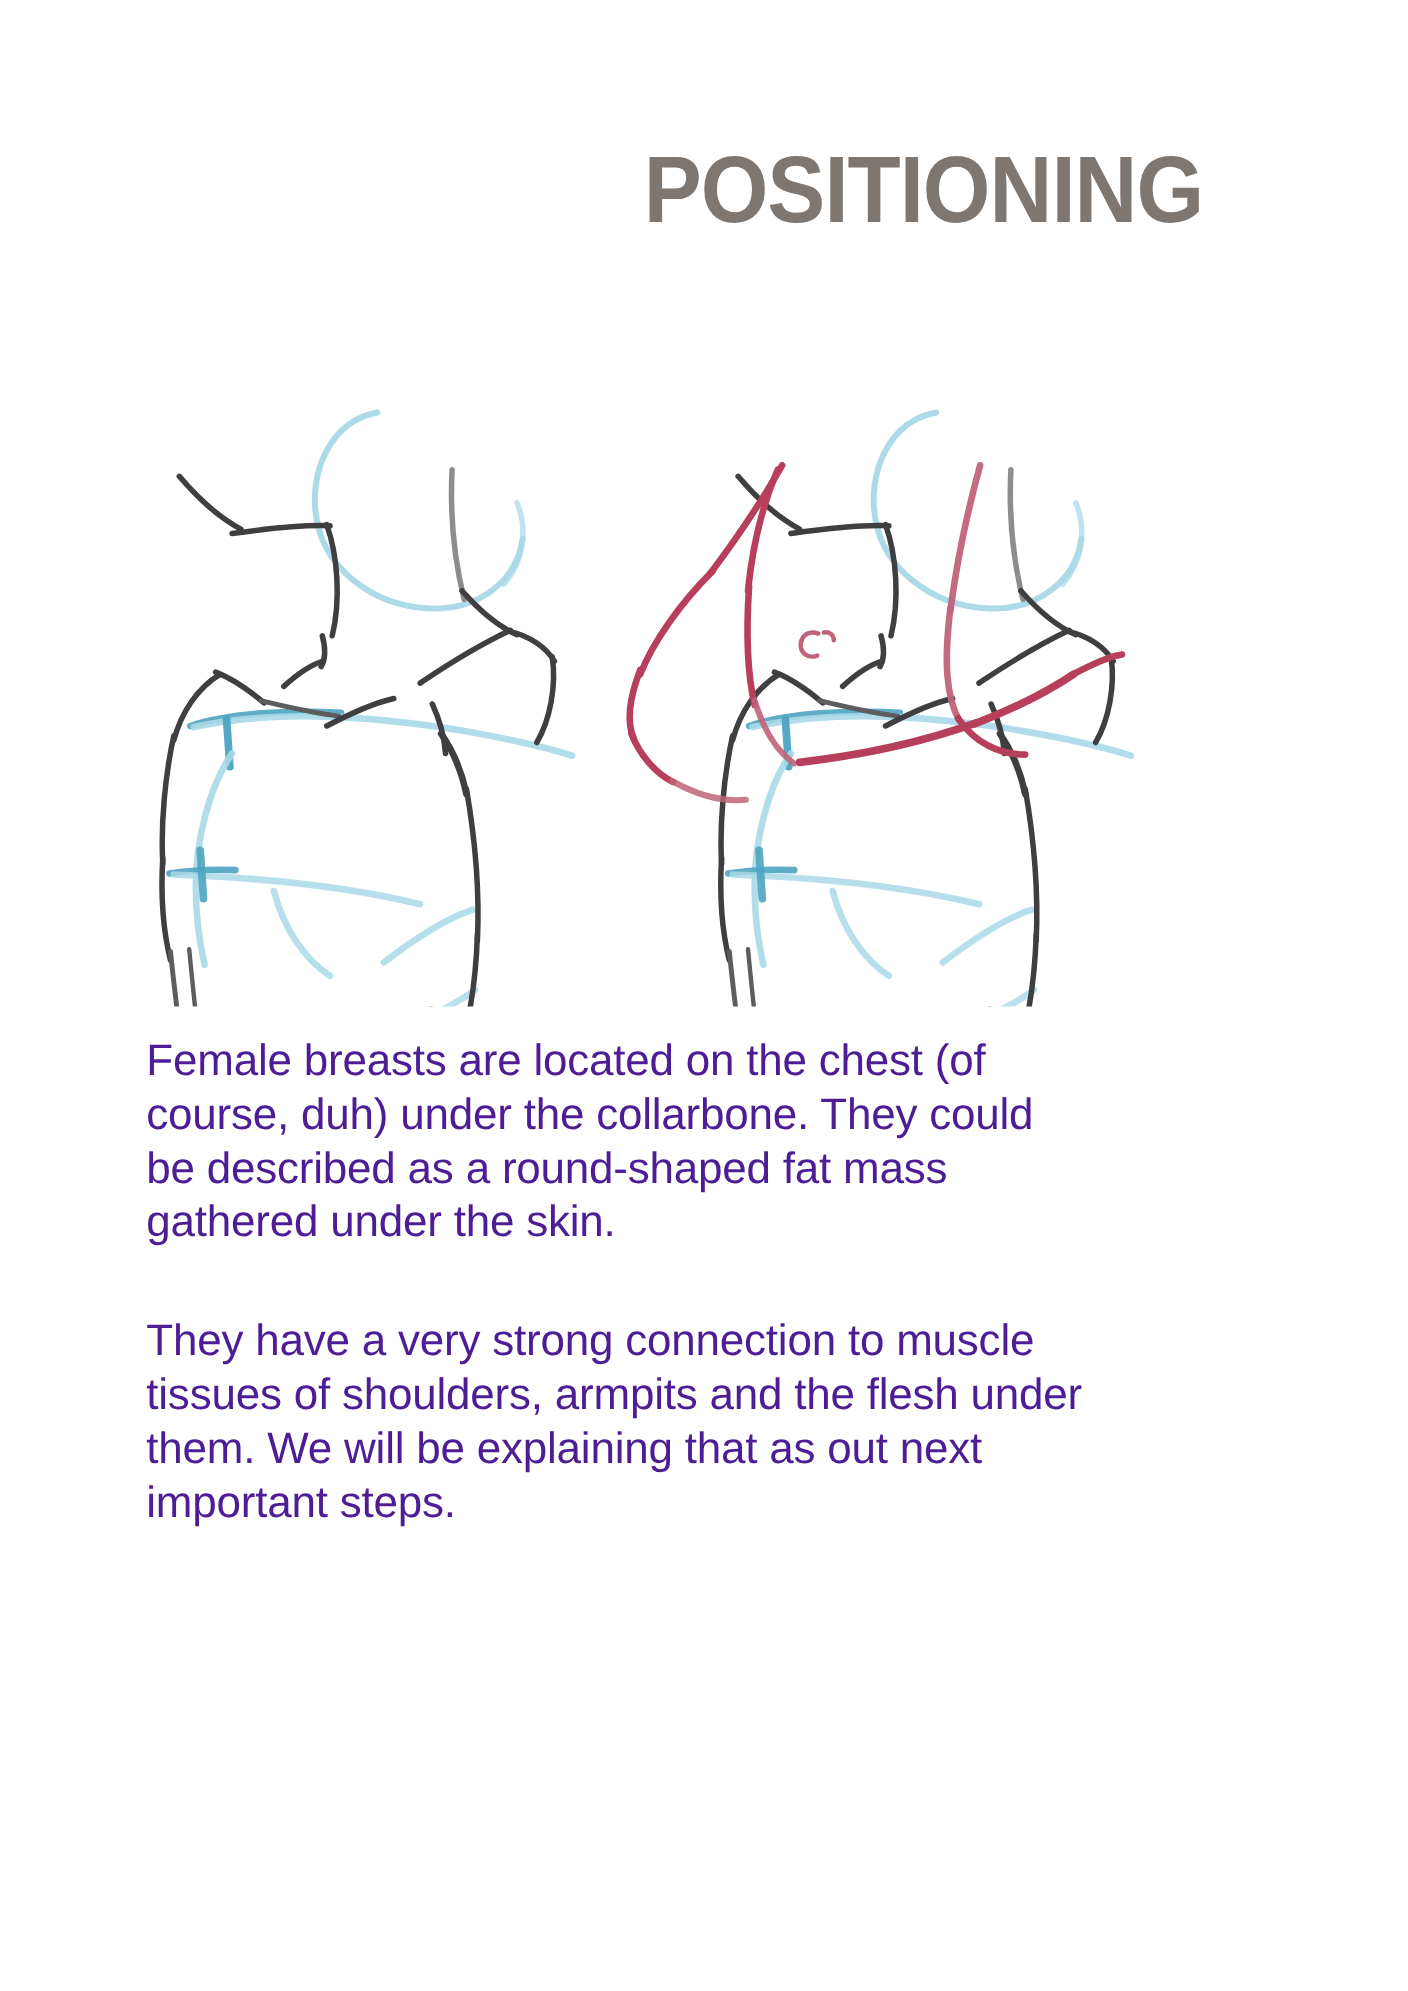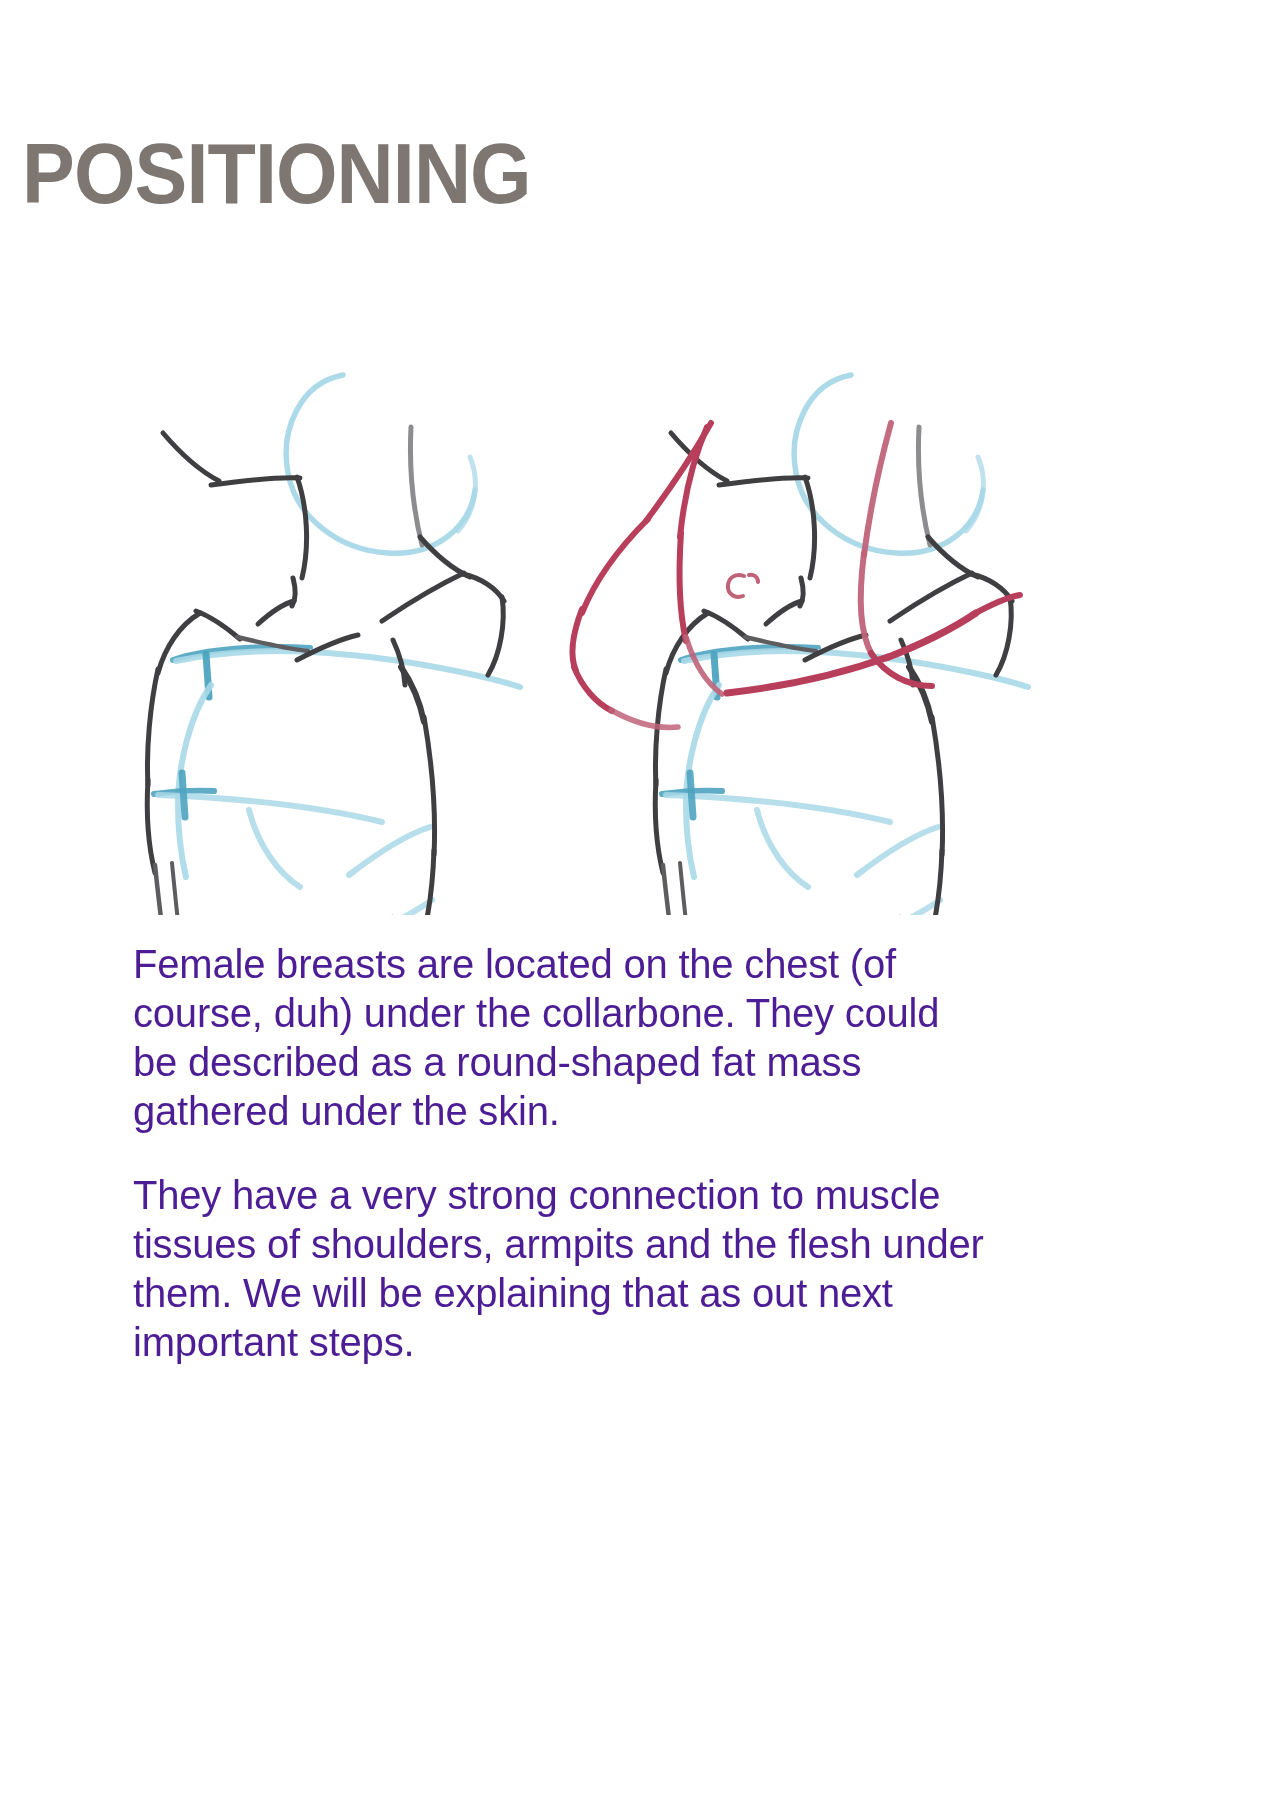--- a/index.html
+++ b/index.html
@@ -20,21 +20,21 @@
     position: relative;
     background: #ffffff;
   }
 
   
   .title-wrap {
     position: absolute;
     top: 72px;
     left: 0;
     width: 1116px;
-    text-align: left;
+    text-align: right;
   }
   .title {
     display: inline-block;
     font-family: "Liberation Sans", sans-serif;
     font-weight: bold;
     font-size: 86px;
     line-height: 1;
     letter-spacing: -1px;
     color: #7d7671;
     transform: scaleX(0.92);
@@ -72,21 +72,21 @@
   }
   .para {
     font-family: "Liberation Sans", sans-serif;
     font-weight: normal;
     font-size: 40px;
     line-height: 49px;
     color: #4c1d95;
     margin: 0;
     letter-spacing: -0.2px;
   }
-  .para + .para { margin-top: 35px; }
+  .para + .para { margin-top: 59px; }
 </style>
 </head>
 <body>
 
 <div class="page">
 
   <div class="title-wrap">
     <h1 class="title">POSITIONING</h1>
   </div>
 

